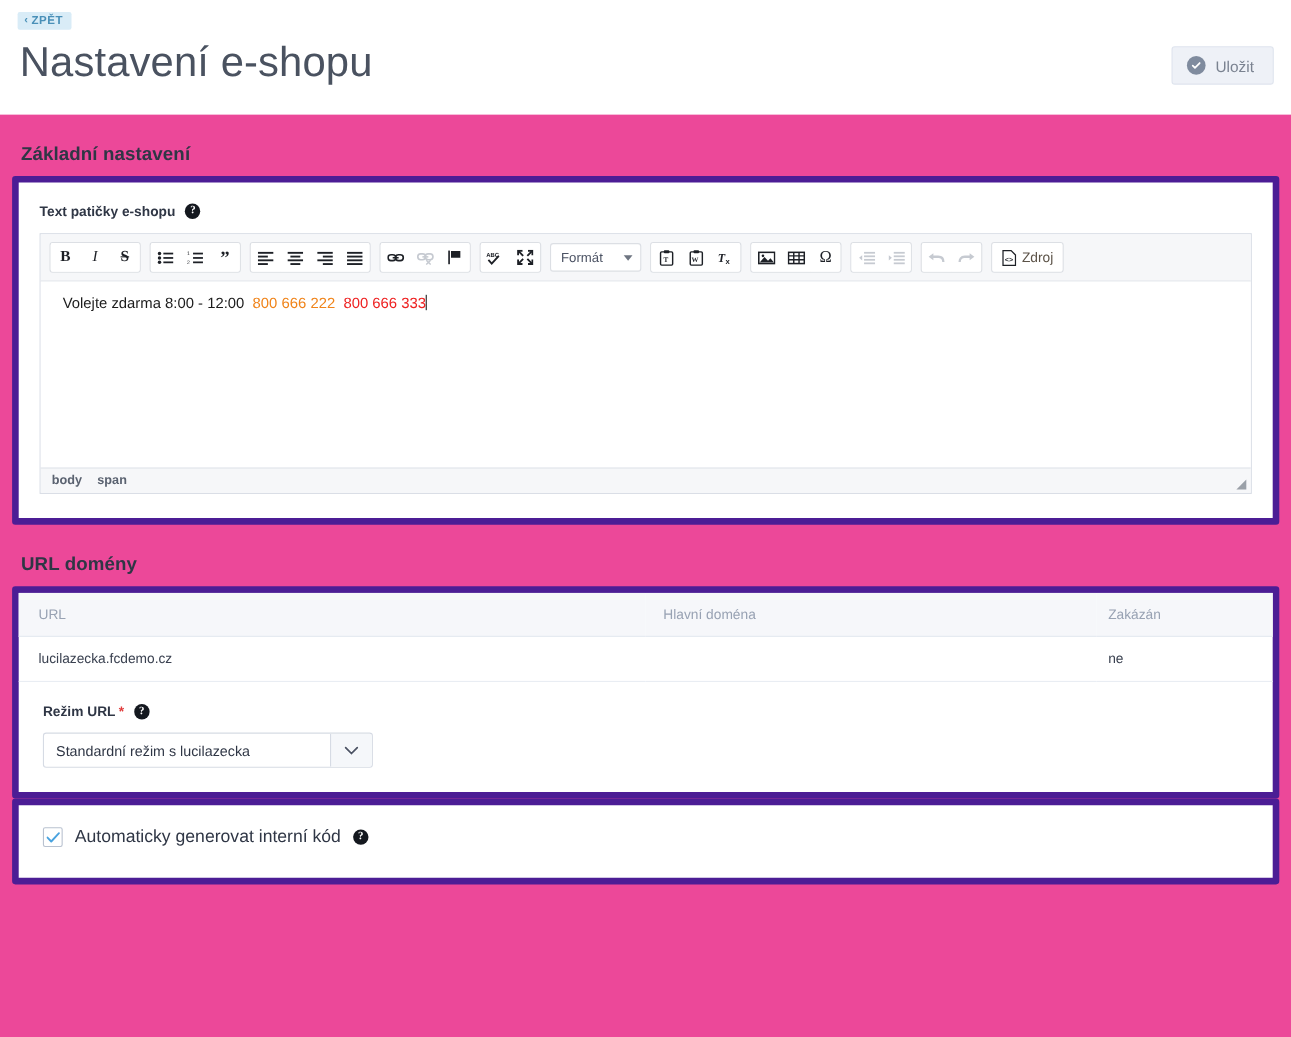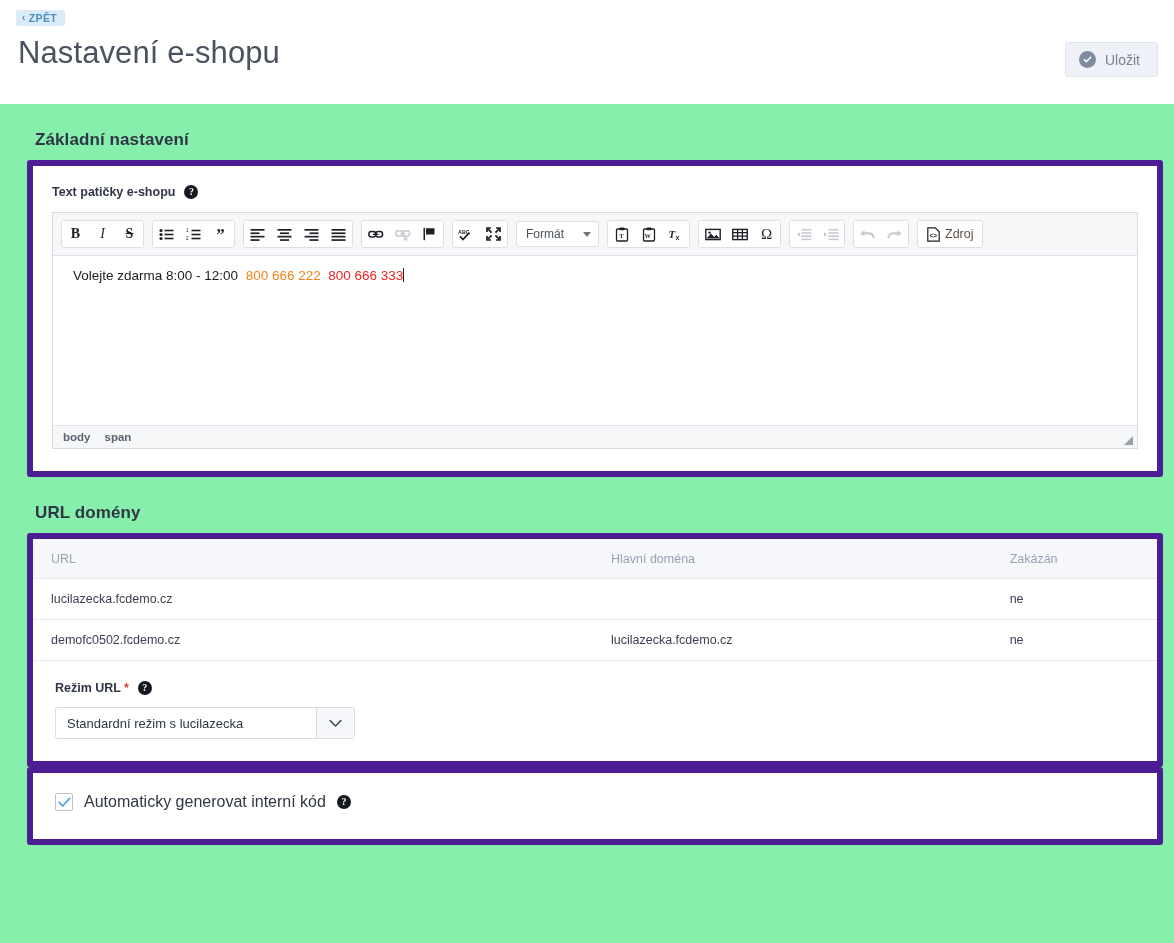--- a/index.html
+++ b/index.html
@@ -31,21 +31,21 @@
     font-weight: 600;
     letter-spacing: .4px;
     padding: 3px 8px 3px 6px;
     border-radius: 2px;
     cursor: pointer;
     line-height: 1;
   }
   .back-chip .chev { font-size: 10px; line-height: 1; }
   .page-title {
     margin: 9px 0 0 2px;
-    font-size: 31px;
+    font-size: 38px;
     font-weight: 400;
     color: #4a5260;
     letter-spacing: .1px;
     line-height: 1.15;
   }
   .save-button {
     position: absolute;
     top: 42px;
     right: 16px;
     display: inline-flex;
@@ -65,22 +65,22 @@
     border-radius: 50%;
     background: #7f8b9e;
     display: inline-flex;
     align-items: center;
     justify-content: center;
   }
   .save-button .check-circle svg { display: block; }
 
   
   .page-body {
-    background: #86efac;
-    padding: 0 0 0 16px;
+    background: #ec4899;
+    padding: 0 0 0 0;
     height: 839px;
   }
   .section-title {
     font-size: 17px;
     font-weight: 700;
     color: #2f3645;
     padding: 26px 0 10px 19px;
     letter-spacing: .1px;
   }
   .card {
@@ -533,25 +533,20 @@
         <tr>
           <th style="width:50%">URL</th>
           <th class="c2" style="width:36%">Hlavní doména</th>
           <th class="c3">Zakázán</th>
         </tr>
       </thead>
       <tbody>
         <tr>
           <td>lucilazecka.fcdemo.cz</td>
           <td class="c2"></td>
-          <td class="c3">ne</td>
-        </tr>
-        <tr>
-          <td>demofc0502.fcdemo.cz</td>
-          <td class="c2">lucilazecka.fcdemo.cz</td>
           <td class="c3">ne</td>
         </tr>
       </tbody>
     </table>
 
     <div class="select-row" style="padding-left:22px;">
       <div class="field-label">
         <span>Režim URL</span>
         <span class="req-star">*</span>
         <span class="help-icon">?</span>

